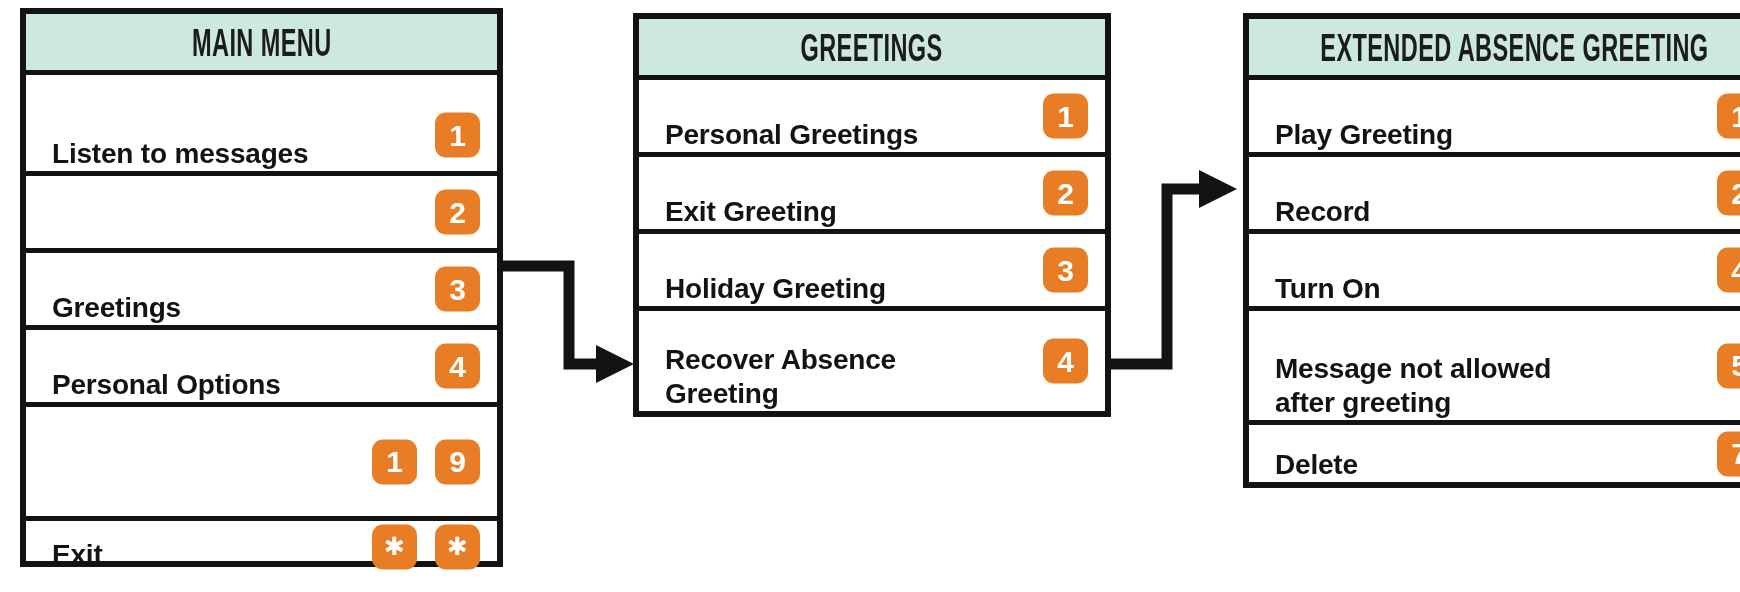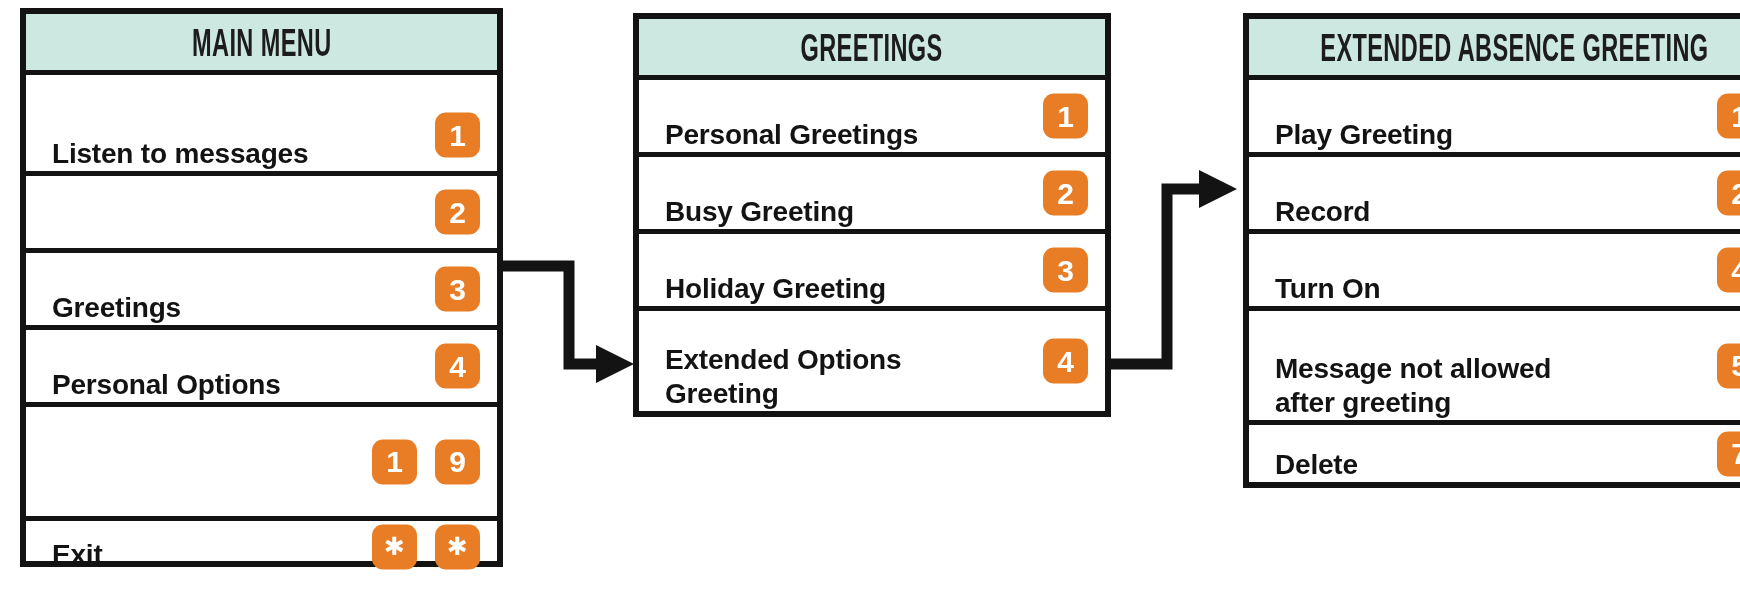--- a/index.html
+++ b/index.html
@@ -142,37 +142,37 @@
     <div class="row">
         <div class="label">
               <div>Personal Greetings</div>
             </div>
         <div class="keys">
               <span class="badge">1</span>
             </div>
       </div>
           <div class="row">
         <div class="label">
-              <div>Busy Greeting</div>
+              <div>Exit Greeting</div>
             </div>
         <div class="keys">
               <span class="badge">2</span>
             </div>
       </div>
           <div class="row">
         <div class="label">
               <div>Holiday Greeting</div>
             </div>
         <div class="keys">
               <span class="badge">3</span>
             </div>
       </div>
           <div class="row tall">
         <div class="label">
-              <div>Extended Options</div>
+              <div>Recover Absence</div>
               <div>Greeting</div>
             </div>
         <div class="keys">
               <span class="badge">4</span>
             </div>
       </div>
         </div>
   </section>
       <section class="panel panel-2">
     <div class="panel-header">

